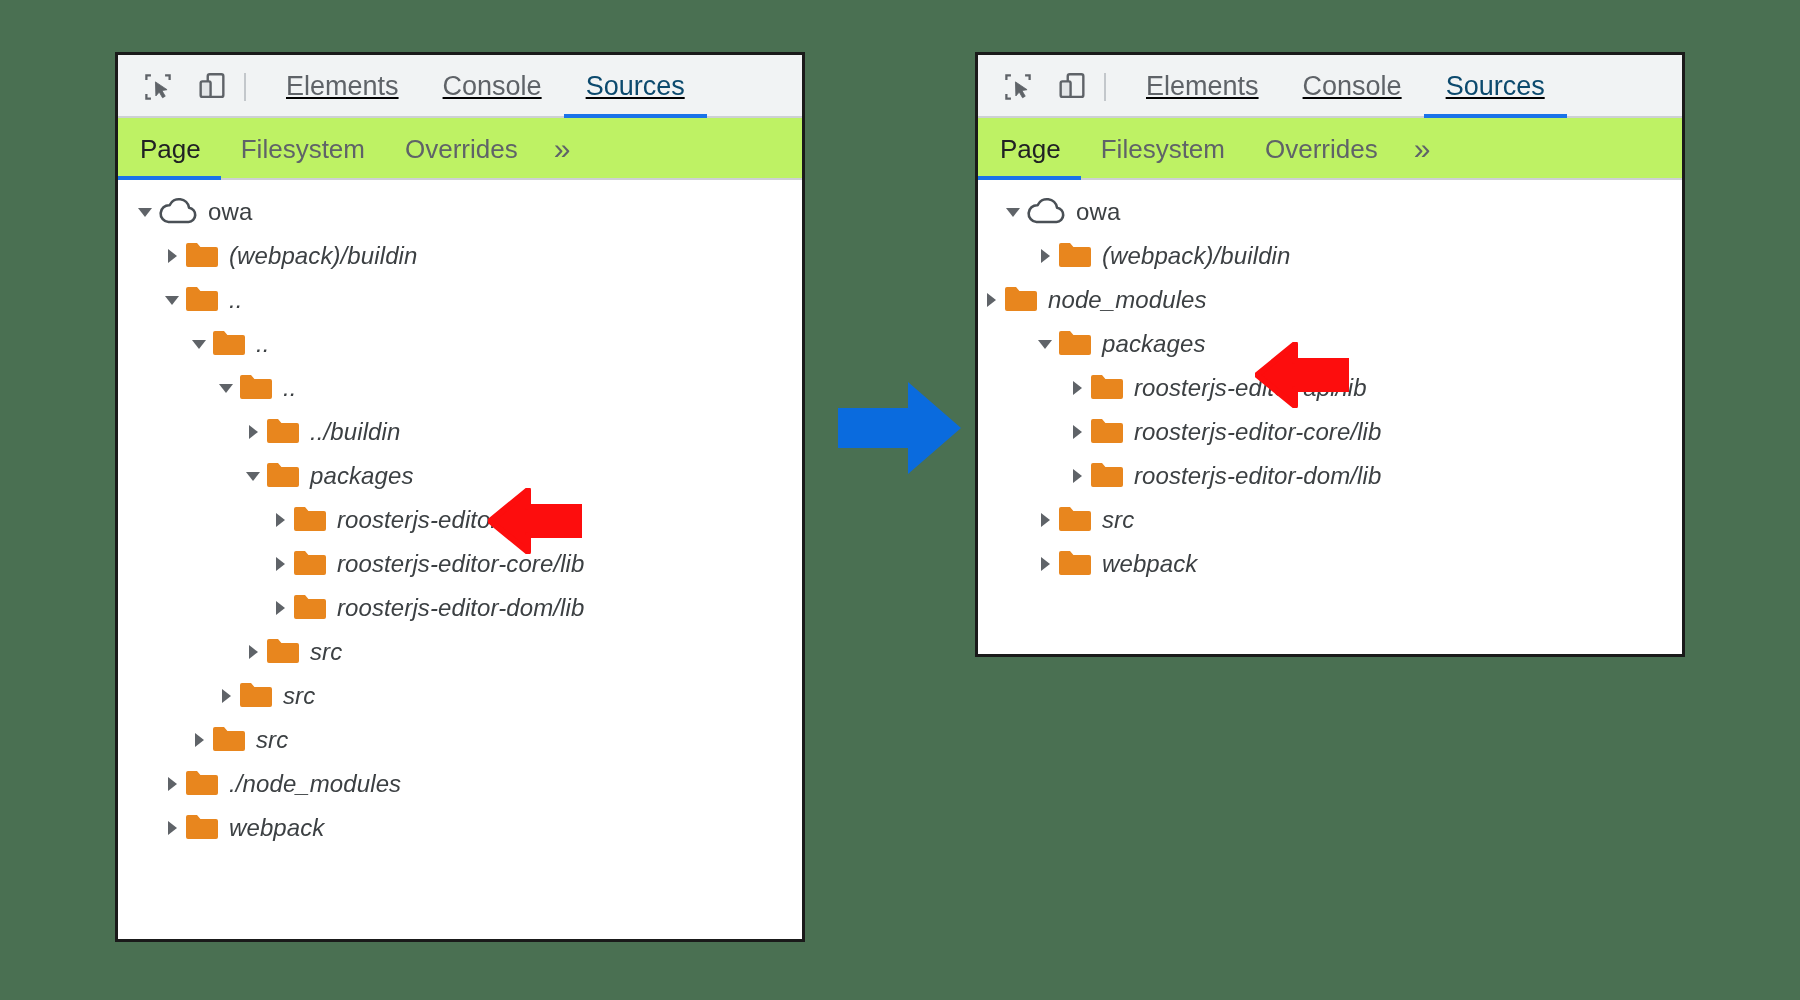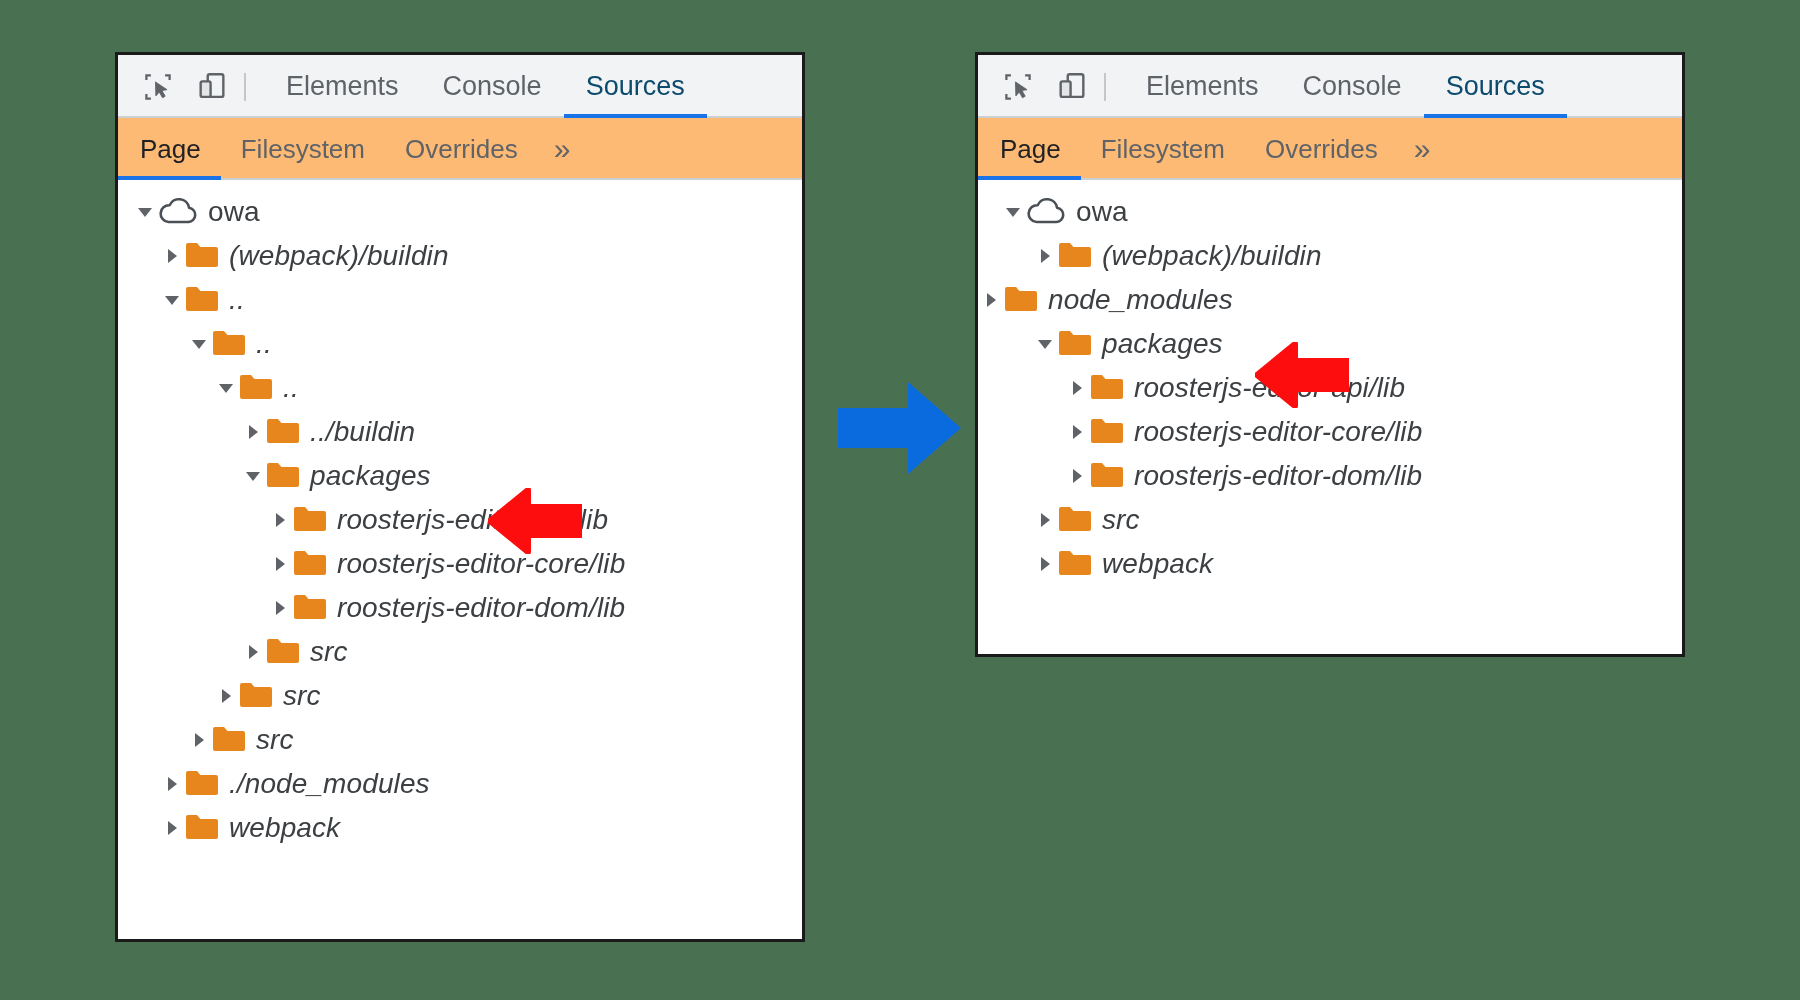--- a/index.html
+++ b/index.html
@@ -61,20 +61,21 @@
     height: 28px;
     background: #c3c7cb;
     align-self: center;
     margin: 0 18px 0 14px;
   }
 
   .maintabs {
     display: flex;
     align-items: stretch;
     flex: 1;
+    text-decoration: underline;
   }
   .maintab {
     display: flex;
     align-items: center;
     padding: 0 22px;
     font-size: 27px;
     color: #5f6368;
     white-space: nowrap;
     position: relative;
   }
@@ -84,21 +85,21 @@
     position: absolute;
     left: 0; right: 0; bottom: 0;
     height: 4px;
     background: #1a73e8;
     z-index: 2;
   }
 
   
   .subtoolbar {
     height: 62px;
-    background: #fdba74;
+    background: #bef264;
     display: flex;
     align-items: stretch;
     flex: 0 0 auto;
     position: relative;
   }
   .subtoolbar::after {
     content: "";
     position: absolute;
     left: 0; right: 0; bottom: 0;
     height: 2px;
@@ -152,21 +153,21 @@
   }
   .twisty svg { display: block; }
   .node-icon {
     flex: 0 0 auto;
     display: flex;
     align-items: center;
     justify-content: center;
     margin-right: 10px;
   }
   .node-label {
-    font-size: 28px;
+    font-size: 24px;
     color: #3c4043;
     font-style: italic;
     letter-spacing: 0.1px;
   }
   .node-label.plain { font-style: normal; }
 
   
   .overlay-arrow {
     position: absolute;
     pointer-events: none;

